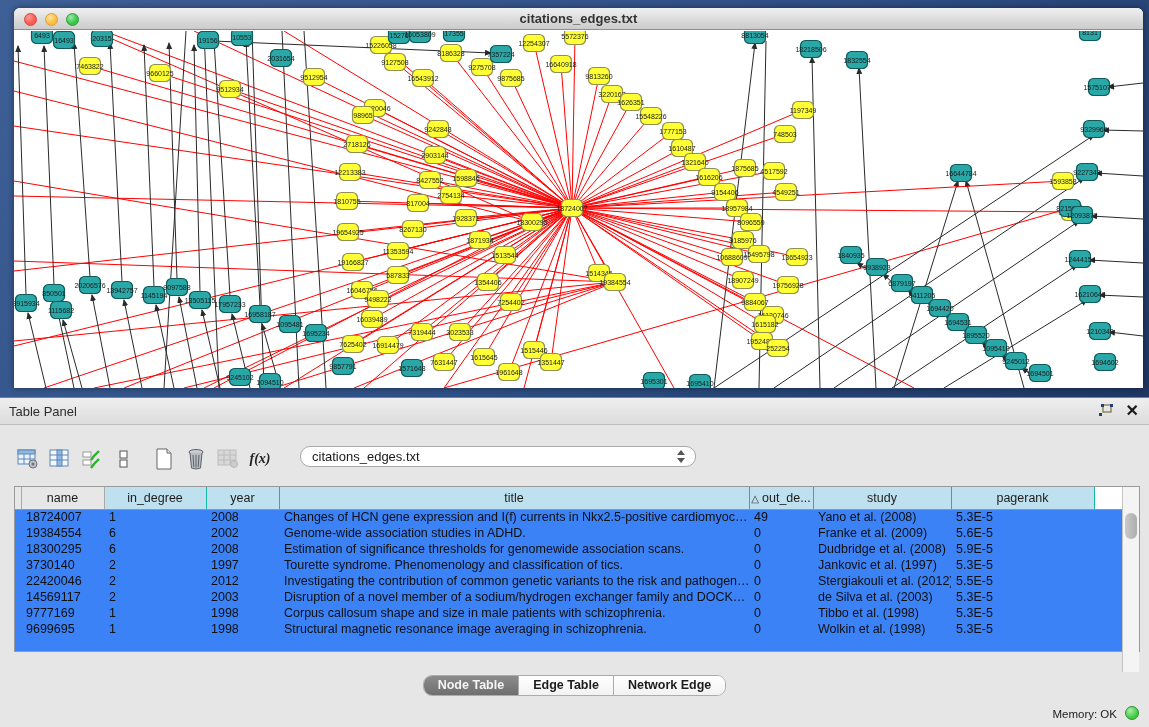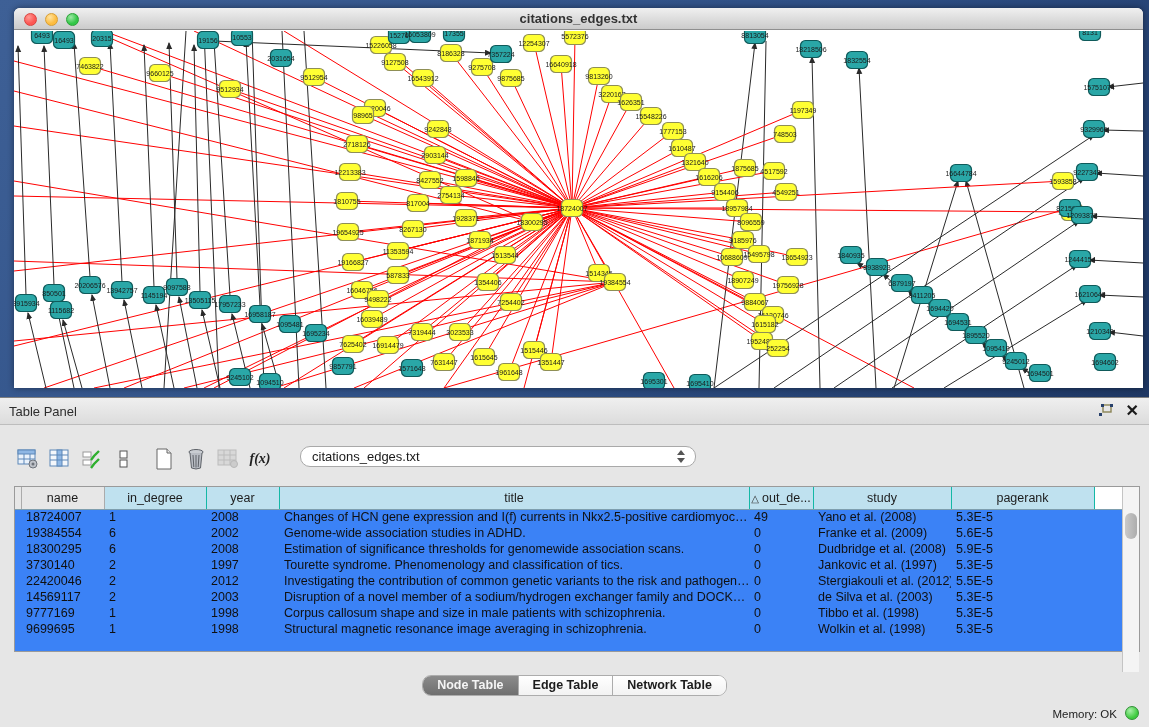--- a/index.html
+++ b/index.html
@@ -991,21 +991,21 @@
     </table>
     <div class="vscroll">
       <div class="vthumb"></div>
     </div>
   </div>
 
   <div class="tabs-row">
     <div class="segmented" id="tabs-segmented">
         <div class="segment active">Node Table</div>
         <div class="segment">Edge Table</div>
-        <div class="segment">Network Table</div>
+        <div class="segment">Network Edge</div>
       </div>
   </div>
 
   <div class="statusbar">
     <div class="memory">Memory: OK</div>
     <div class="mem-dot"></div>
   </div>
 </div>
 
 </body></html>

